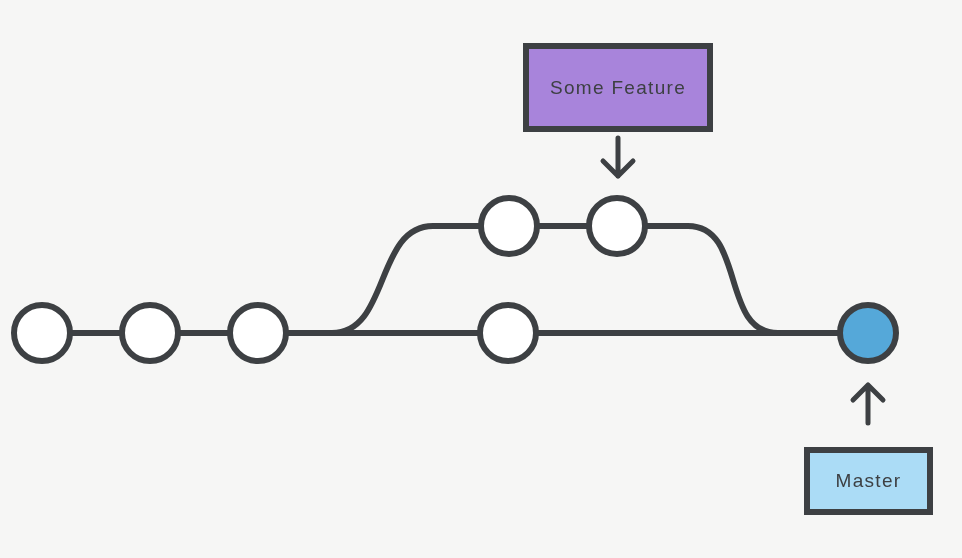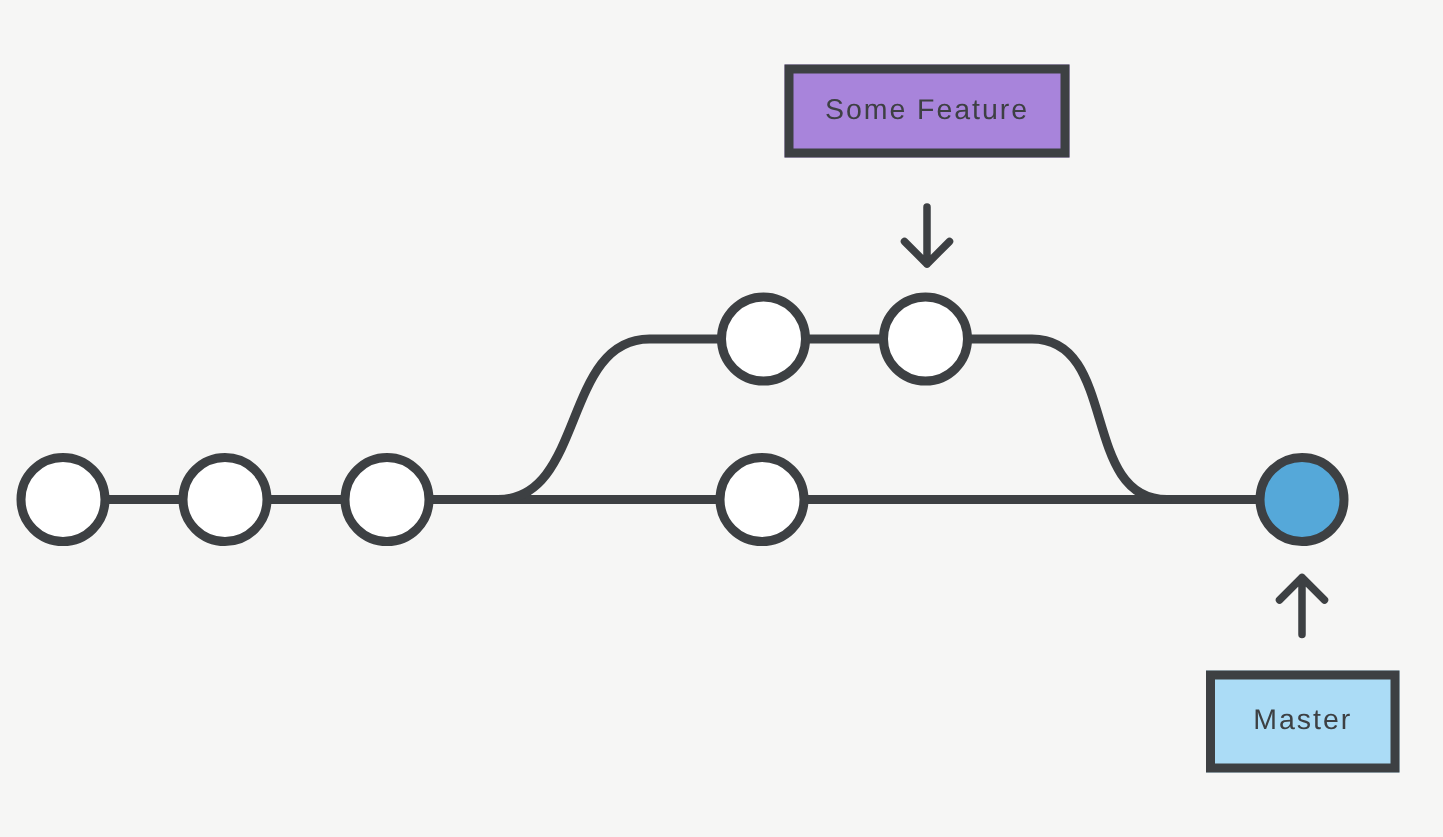--- a/index.html
+++ b/index.html
@@ -42,21 +42,21 @@
       <circle cx="150" cy="333" r="28" fill="#ffffff" stroke="#3d4043" stroke-width="6"></circle>
       <circle cx="258" cy="333" r="28" fill="#ffffff" stroke="#3d4043" stroke-width="6"></circle>
       <circle cx="508" cy="333" r="28" fill="#ffffff" stroke="#3d4043" stroke-width="6"></circle>
       <circle cx="509" cy="226" r="28" fill="#ffffff" stroke="#3d4043" stroke-width="6"></circle>
       <circle cx="617" cy="226" r="28" fill="#ffffff" stroke="#3d4043" stroke-width="6"></circle>
       <circle cx="868" cy="333" r="28" fill="#55a8d9" stroke="#3d4043" stroke-width="6"></circle>
       <path d="M 618 138 L 618 176 M 603 161 L 618 176 L 633 161" fill="none" stroke="#3d4043" stroke-width="5" stroke-linecap="round" stroke-linejoin="round"></path>
       <path d="M 868 423 L 868 385 M 853 400 L 868 385 L 883 400" fill="none" stroke="#3d4043" stroke-width="5" stroke-linecap="round" stroke-linejoin="round"></path>
     </svg>
 
-  <div class="label-box" style="left: 523px; top: 43px; width: 190px; height: 62px; background: rgb(168, 132, 219); border-width: 6px; border-color: rgb(61, 64, 67); color: rgb(61, 64, 67);">
+  <div class="label-box" style="left: 523px; top: 43px; width: 190px; height: 89px; background: rgb(168, 132, 219); border-width: 6px; border-color: rgb(61, 64, 67); color: rgb(61, 64, 67);">
     <span>Some Feature</span>
   </div>
 
   <div class="label-box" style="left: 804px; top: 447px; width: 129px; height: 68px; background: rgb(171, 220, 246); border-width: 6px; border-color: rgb(61, 64, 67); color: rgb(61, 64, 67);">
     <span>Master</span>
   </div>
 
 </div>
 
 </body></html>

